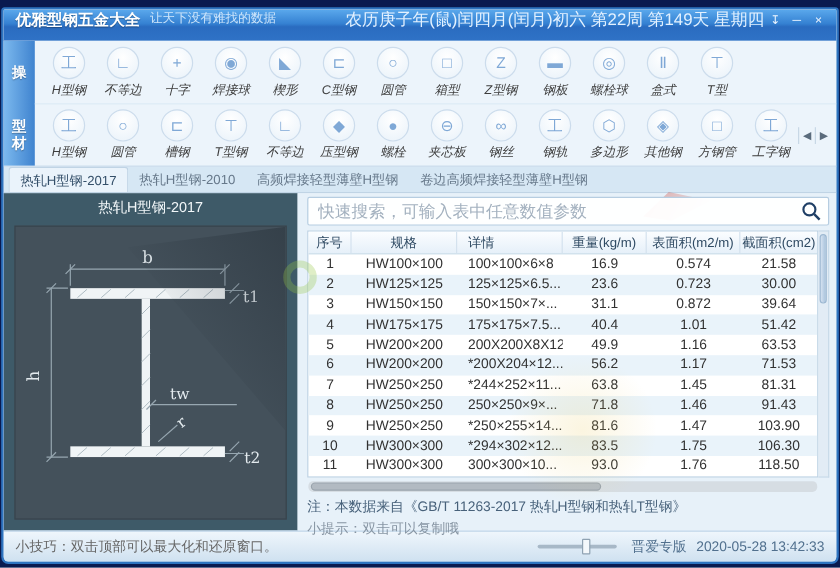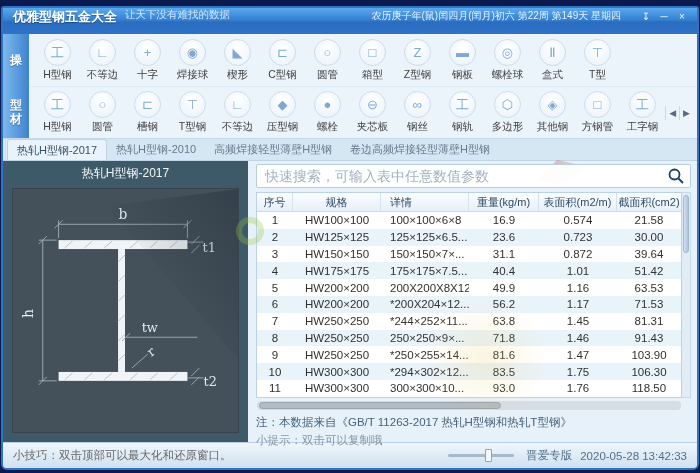--- a/index.html
+++ b/index.html
@@ -10,39 +10,39 @@
     border:2px solid #2e74c0; border-radius:3px 3px 6px 6px; overflow:hidden;
     background:#e7f1f9; box-shadow:inset 0 0 0 1px rgba(255,255,255,.35);
     display:flex; flex-direction:column; }
 
   
   .titlebar { height:26px; flex:0 0 26px; display:flex; align-items:flex-start; padding:0 6px 0 10px;
     background:linear-gradient(#5aa8ec, #3581d2 45%, #2a6cc0 55%, #2f72c6); color:#fff; }
   .app-title { font-size:13px; font-weight:bold; text-shadow:0 1px 1px rgba(0,0,0,.35); }
   .app-subtitle { font-size:10.5px; color:#cfe6fb; margin-left:8px; }
   .tb-right { margin-left:auto; display:flex; align-items:center; }
-  .calendar { font-size:10px; color:#e3f1ff; margin-right:16px; }
+  .calendar { font-size:14px; color:#e3f1ff; margin-right:0; }
   .winbtn { width:18px; height:16px; display:flex; align-items:center; justify-content:center;
     font-size:10px; color:#eef6ff; cursor:default; }
 
   
   .toolbar-wrap { flex:0 0 104px; display:flex; background:#ecf4fb; border-bottom:1px solid #c6d9ea; }
   .side-strip { width:26px; background:linear-gradient(90deg,#7cb9ee,#3f83cf); display:flex; flex-direction:column; }
   .side-tab { flex:1; display:flex; align-items:center; justify-content:center; }
   .side-label { width:14px; line-height:14px; word-break:break-all; text-align:center;
     color:#fff; font-size:12px; font-weight:bold; text-shadow:0 1px 1px rgba(0,0,0,.3); }
   .toolbar-rows { flex:1; display:flex; flex-direction:column; min-width:0; }
   .toolbar-row { height:52px; display:flex; align-items:center; padding-left:6px; }
   .toolbar-row + .toolbar-row { border-top:1px solid #dcebf6; }
   .tb-items { display:flex; flex:1; min-width:0; }
   .tb-item { width:45px; flex:0 0 45px; display:flex; flex-direction:column; align-items:center; cursor:default; }
   .tb-circle { width:27px; height:27px; border-radius:50%; border:1px solid #ccdcec;
     background:radial-gradient(circle at 50% 32%, #ffffff 0%, #eef5fb 75%);
     color:#7fa8d6; font-size:13px; line-height:25px; text-align:center; }
-  .tb-label { font-size:10.5px; color:#3d3d3d; margin-top:2px; white-space:nowrap; }
+  .tb-label { font-size:10.5px; color:#3d3d3d; margin-top:2px; white-space:nowrap;font-style:italic; }
   .tb-nav { display:flex; align-items:center; margin-left:auto; padding-right:4px; }
   .nav-arrow { font-size:9px; color:#5a6b7c; padding:2px 3px; border-left:1px solid #c8d8e6; cursor:default; }
 
   
   .tabbar { flex:0 0 22px; display:flex; align-items:stretch; background:#d6e7f4; border-bottom:1px solid #c0d4e5; padding-left:4px; }
   .tab { font-size:11px; color:#67798b; display:flex; align-items:center; padding:0 9px; cursor:default; }
   .tab.active { background:#eaf3fb; color:#35506a; border:1px solid #c0d4e5; border-bottom:none; border-radius:3px 3px 0 0; }
 
   
   .main { flex:1; display:flex; min-height:0; }

